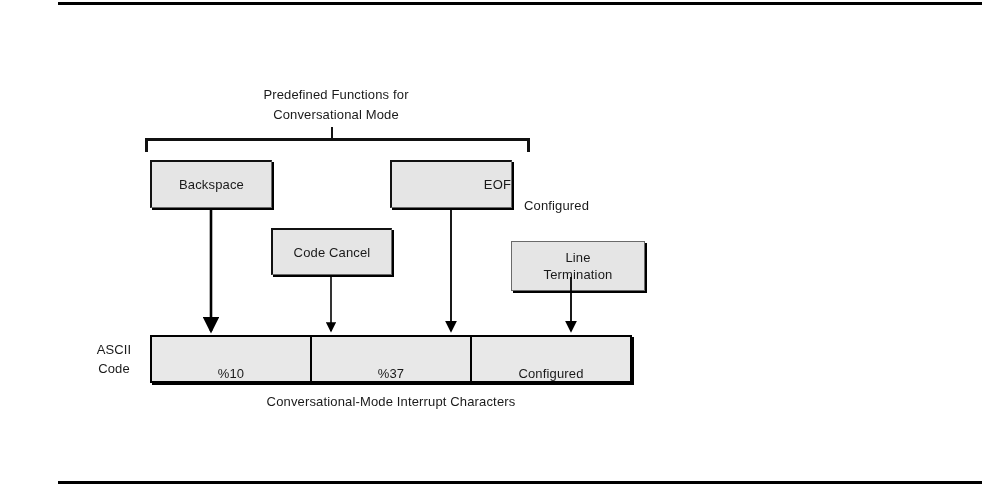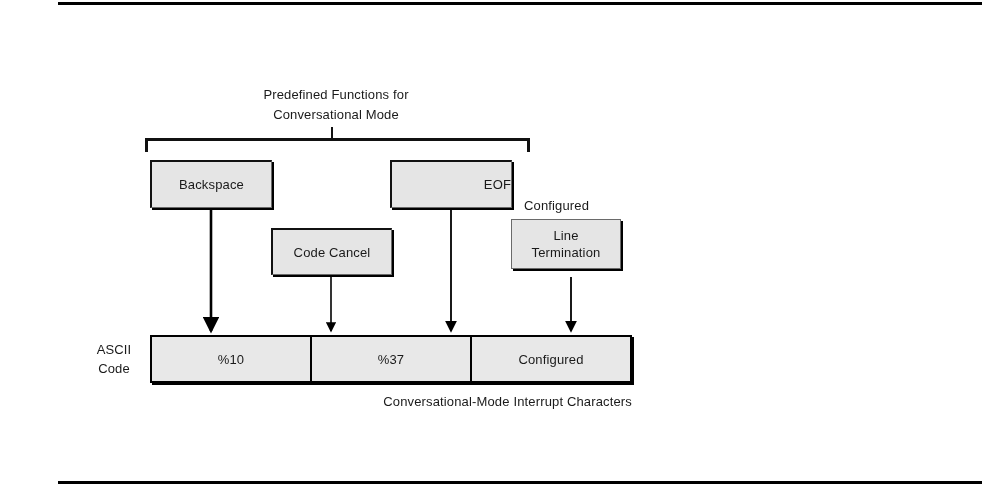--- a/index.html
+++ b/index.html
@@ -64,21 +64,21 @@
     top: 340px;
     width: 52px;
     text-align: center;
     line-height: 19px;
   }
 
   #caption {
     left: 150px;
     top: 393px;
     width: 482px;
-    text-align: right;
+    text-align: center;
   }
 
   
   #bracket {
     position: absolute;
     left: 145px;
     top: 126px;
     width: 385px;
     height: 30px;
   }
@@ -100,40 +100,40 @@
     letter-spacing: .15px;
   }
   .dbox.dark-top {
     border-top: 2px solid #111111;
     border-left: 2px solid #111111;
   }
 
   #box-backspace   { left: 150px; top: 160px; width: 122px; height: 48px; }
   #box-eof         { left: 390px; top: 160px; width: 122px; height: 48px; justify-content: flex-end; }
   #box-linecancel  { left: 271px; top: 228px; width: 121px; height: 47px; }
-  #box-linetermination { left: 511px; top: 219px; width: 110px; height: 50px; }
+  #box-linetermination { left: 511px; top: 241px; width: 134px; height: 50px; }
 
   
   #ascii-bar {
     position: absolute;
     left: 150px;
     top: 335px;
     width: 482px;
     height: 48px;
     box-sizing: border-box;
     display: flex;
     background: #e8e8e8;
     border: 2px solid #000000;
     box-shadow: 2px 2px 0 0 #000000;
   }
   #ascii-bar .cell {
     flex: 1 1 0;
     box-sizing: border-box;
     display: flex;
-    align-items: center;
+    align-items: flex-end;
     justify-content: center;
     font-size: 13px;
     color: #1a1a1a;
     letter-spacing: .15px;
     border-right: 2px solid #000000;
   }
   #ascii-bar .cell:last-child { border-right: none; }
 
   
   #arrow-layer {

